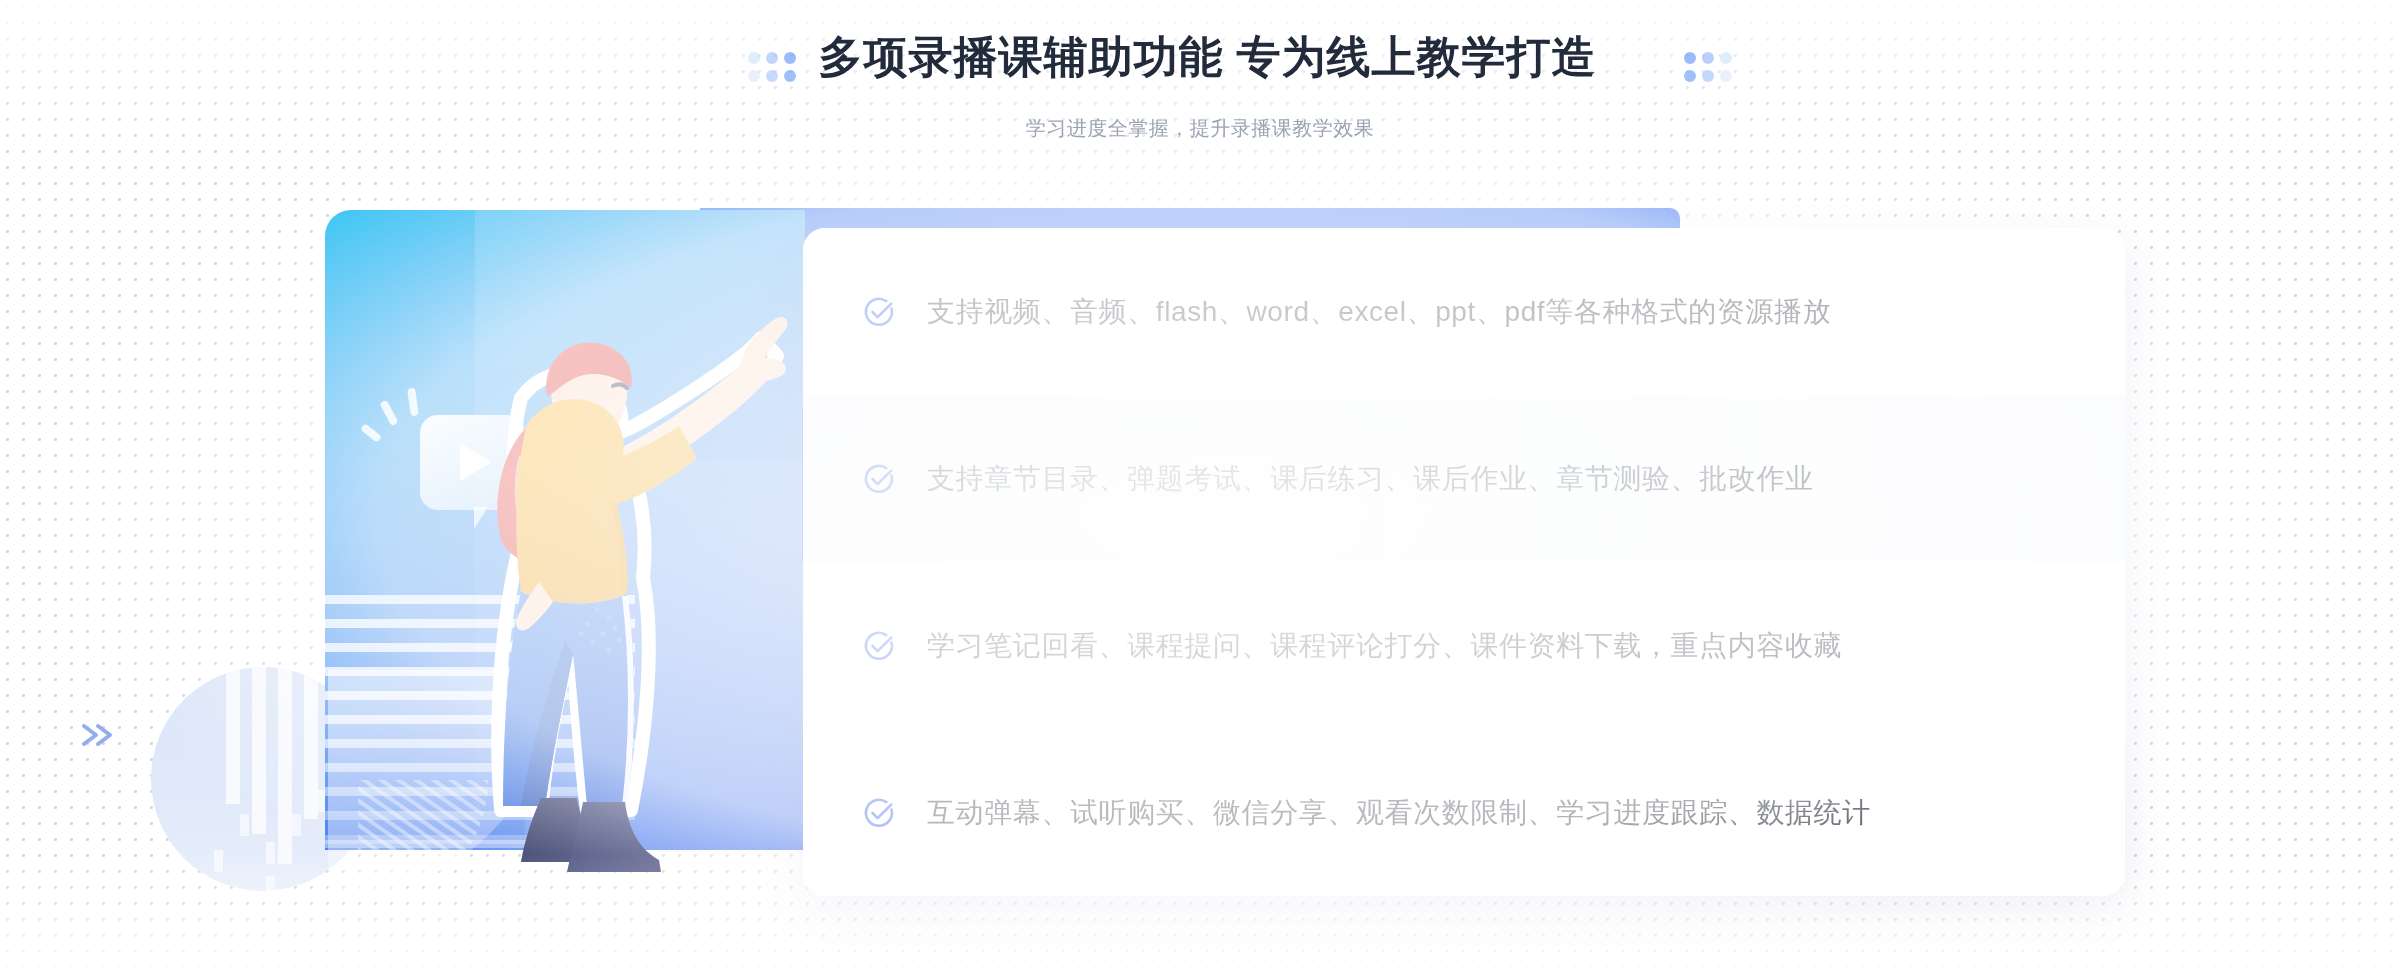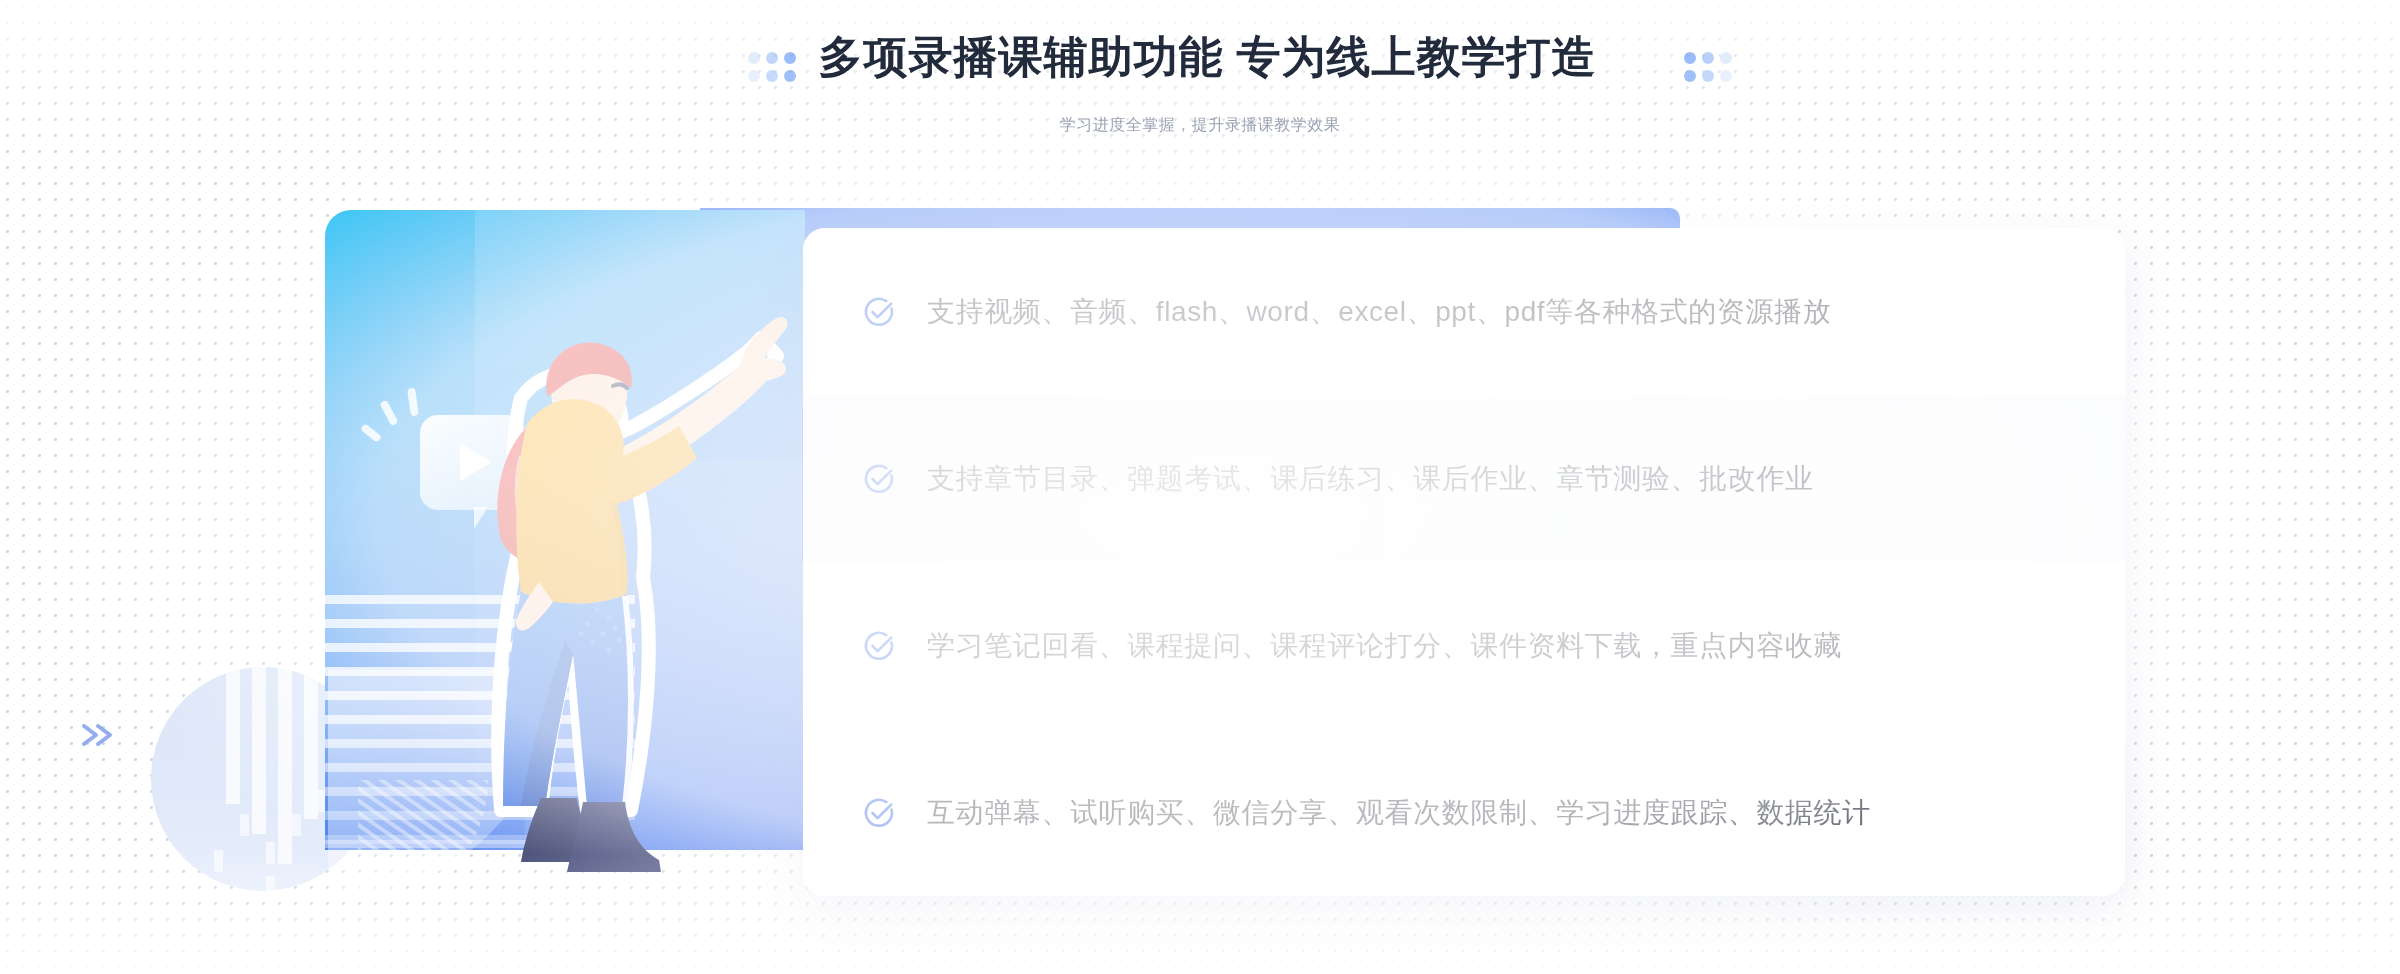--- a/index.html
+++ b/index.html
@@ -32,21 +32,21 @@
   .title{
     position:absolute;left:0;right:0;top:28px;
     text-align:center;
     font-size:44px;font-weight:700;color:#222b3c;letter-spacing:1px;
     white-space:pre;
     margin-left:15px;
   }
   .subtitle{
     position:absolute;left:0;right:0;top:115px;
     text-align:center;
-    font-size:16px;color:#9aa3b2;letter-spacing:.5px;
+    font-size:20px;color:#9aa3b2;letter-spacing:.5px;
   }
   .dotgrid{position:absolute;top:52px;width:56px;height:36px;display:grid;
     grid-template-columns:repeat(3,18px);grid-template-rows:repeat(2,18px);}
   .dotgrid.left{left:748px;}
   .dotgrid.right{left:1684px;}
   .dotgrid i{width:12px;height:12px;border-radius:50%;background:#5b93f5;display:block;}
   .dotgrid.left i:nth-child(1){opacity:.18}
   .dotgrid.left i:nth-child(2){opacity:.38}
   .dotgrid.left i:nth-child(3){opacity:.62}
   .dotgrid.left i:nth-child(4){opacity:.14}

